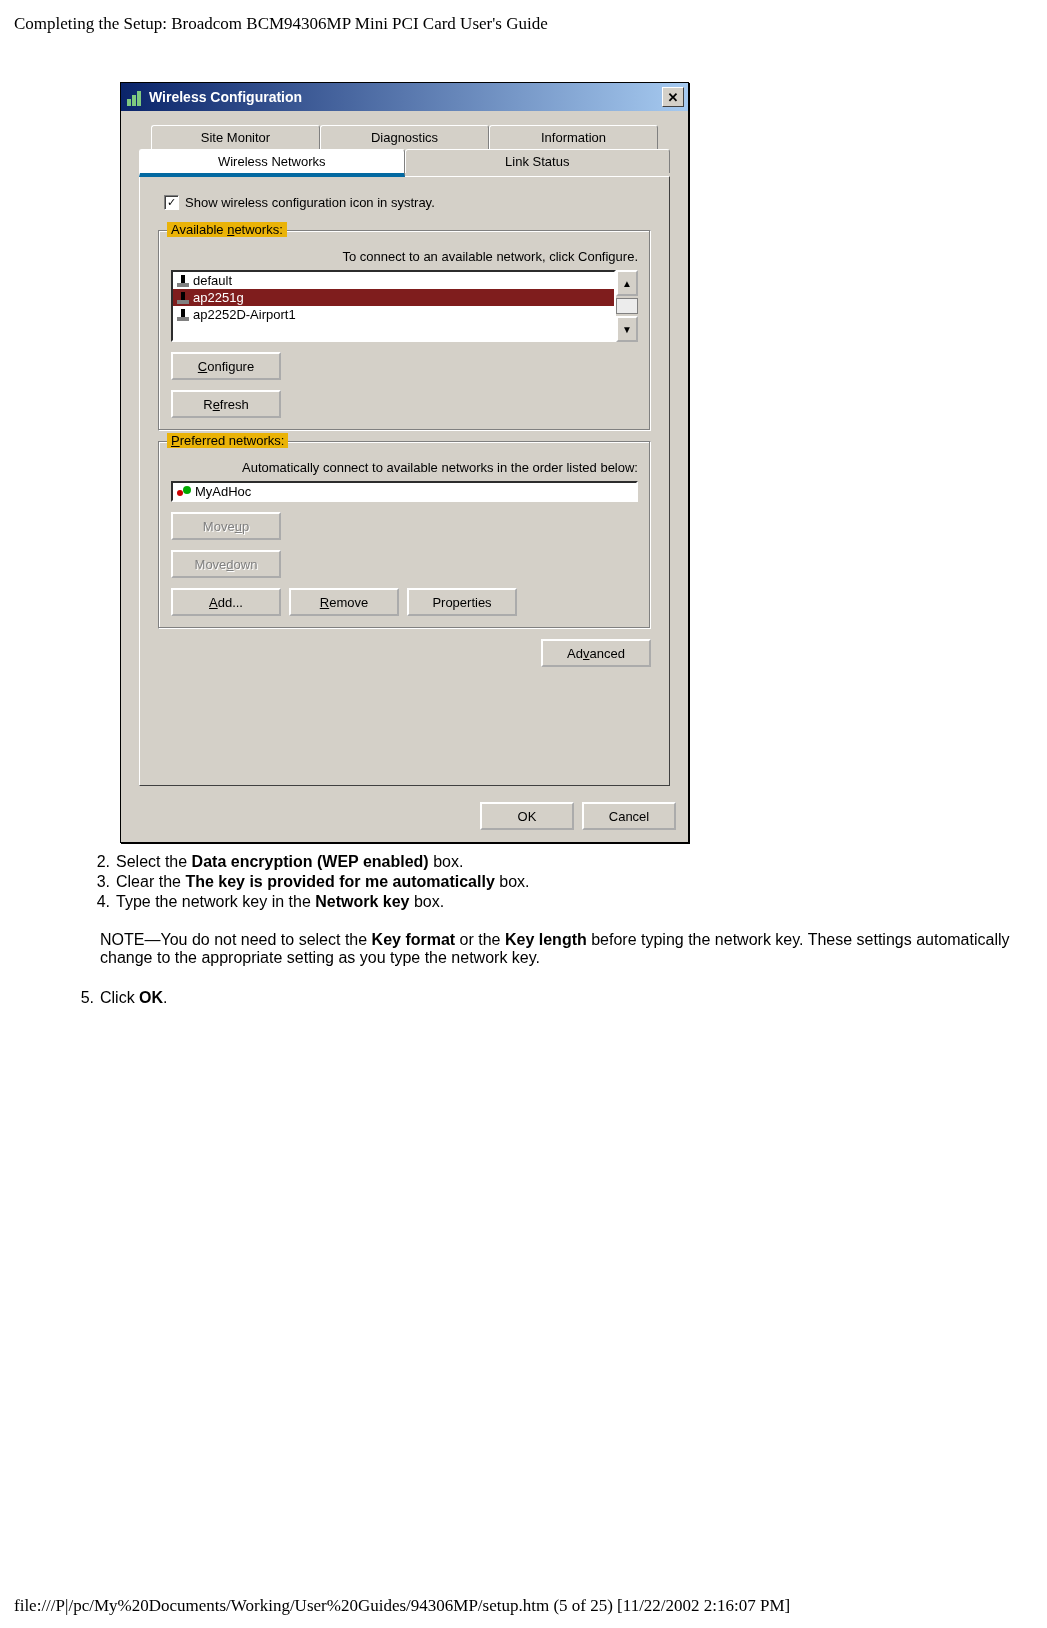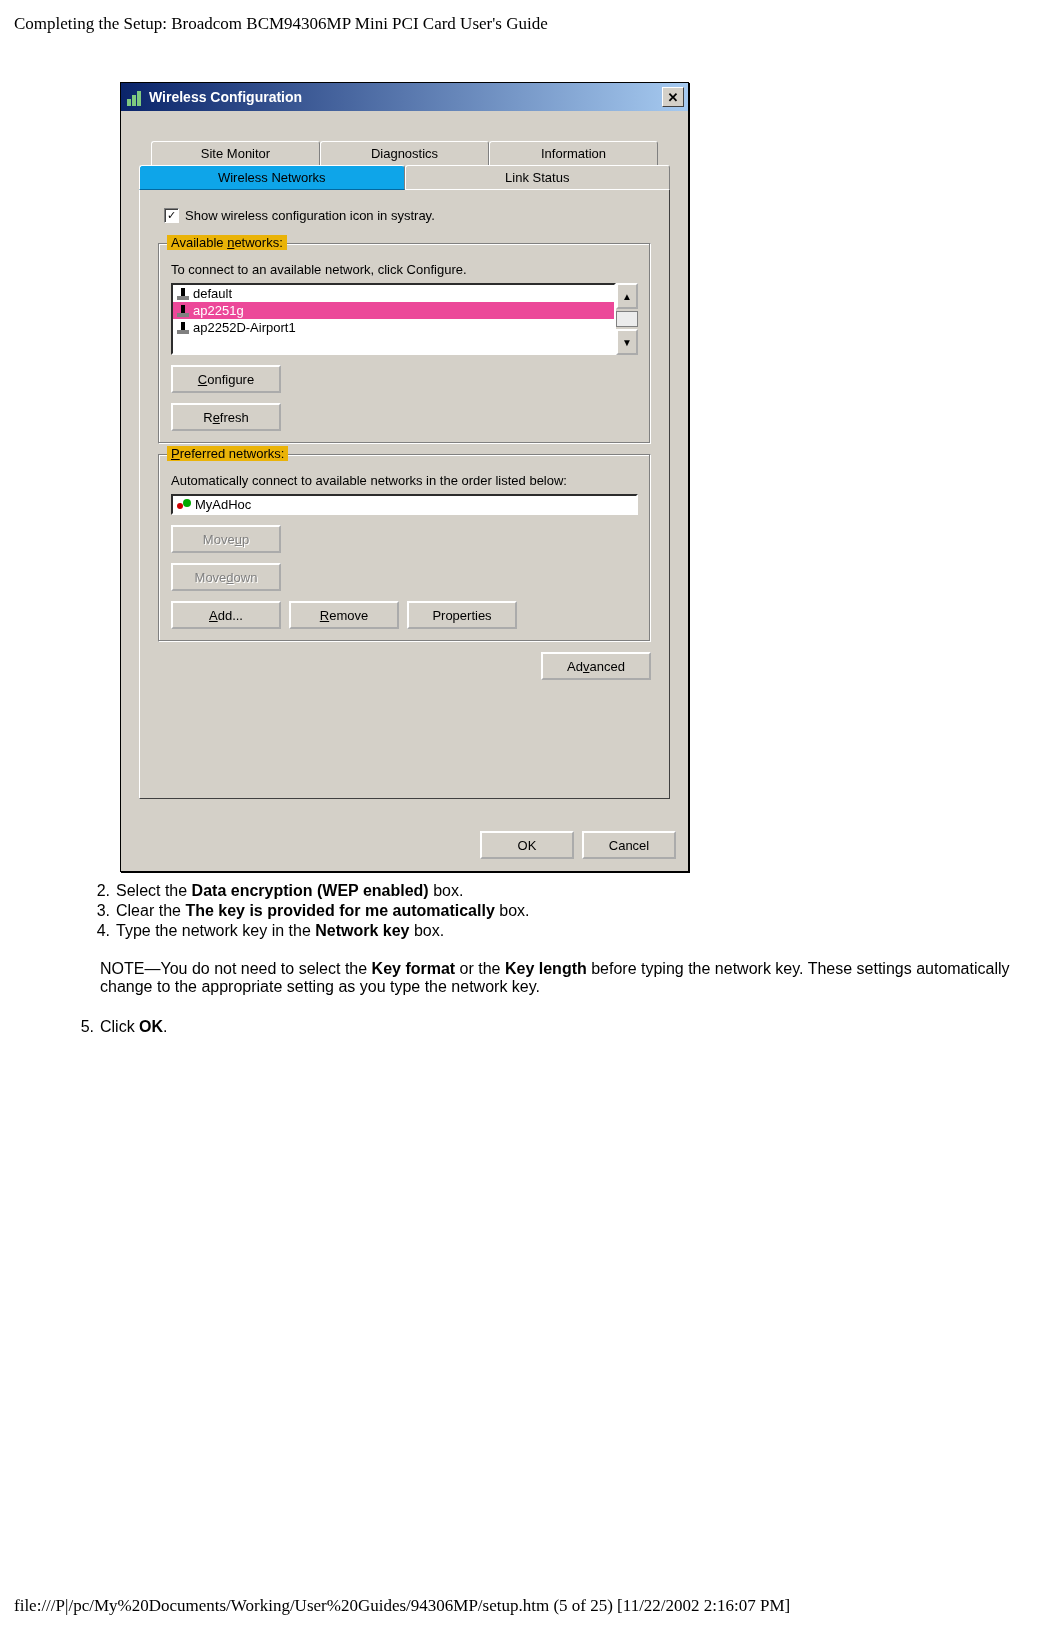--- a/index.html
+++ b/index.html
@@ -8,38 +8,38 @@
   .screenshot-wrap { margin-left:106px; }
   .dlg { width:567px; background:#D4D0C8; border:1px solid #000; box-shadow:1px 1px 0 #000; }
   .titlebar { display:flex; align-items:center; height:28px; background:linear-gradient(to right,#0A246A,#A6CAF0); color:#fff; font-weight:bold; font-size:14px; }
   .titlebar-icon { width:18px; height:18px; margin:0 4px 0 6px; position:relative; }
   .titlebar-icon span{ position:absolute; bottom:0; width:4px; background:#fff; }
   .titlebar-icon .b1{ left:0; height:7px; background:#7fc97f;}
   .titlebar-icon .b2{ left:5px; height:11px; background:#7fc97f;}
   .titlebar-icon .b3{ left:10px; height:15px; background:#7fc97f;}
   .close-btn { margin-left:auto; margin-right:4px; width:20px; height:18px; background:#D4D0C8; border:1px solid #fff; border-right-color:#404040; border-bottom-color:#404040; display:flex; align-items:center; justify-content:center; font-family:Arial; font-size:13px; font-weight:bold; color:#000; }
   .body { padding:14px 12px 8px 12px; }
-  .tabs-wrap { margin:16px 6px; }
+  .tabs-wrap { margin:0 6px;text-align:right; }
   .tab-row { display:flex; }
   .tab { font-size:13px; height:23px; display:flex; align-items:center; justify-content:center; background:#D4D0C8; border:1px solid #fff; border-right-color:#808080; border-bottom:none; border-top-left-radius:3px; border-top-right-radius:3px; position:relative; }
   .tab-row.top { margin:0 12px; }
   .tab-row.top .tab { flex:1; }
   .tab-row.bot .tab { flex:1; }
-  .tab.selected { background:#0ea5e9; border-bottom:1px solid #0369a1; margin-bottom:-1px; z-index:2; }
+  .tab.selected { background:#ffffff; border-bottom:4px solid #0369a1; margin-bottom:-1px; z-index:2; }
   .tab-panel { border:1px solid #fff; border-right-color:#404040; border-bottom-color:#404040; background:#D4D0C8; margin-top:0; padding:18px 18px 14px 18px; min-height:610px; box-sizing:border-box; position:relative; }
   .chk-row { display:flex; align-items:center; font-size:13px; margin-bottom:20px; margin-left:6px;}
   .chkbox { width:13px; height:13px; background:#fff; border:1px solid #808080; border-right-color:#fff; border-bottom-color:#fff; box-shadow:inset 1px 1px 0 #404040; margin-right:6px; display:flex; align-items:center; justify-content:center; font-size:11px; }
   .grpbox { border:1px solid #808080; border-right-color:#fff; border-bottom-color:#fff; box-shadow:inset -1px -1px 0 #808080, inset 1px 1px 0 #fff; padding:18px 12px 12px 12px; position:relative; margin-bottom:10px; }
   .grpbox > .legend { position:absolute; top:-9px; left:8px; background:#eab308; padding:0 4px; font-size:13px; }
   .instruct { font-size:13px; margin-bottom:6px; }
   .net-row { display:flex; gap:10px;flex-direction:column; }
   .listwrap { display:flex; flex:1; }
   .listbox { flex:1; background:#fff; border:2px inset #fff; border-top-color:#808080; border-left-color:#808080; font-size:13px; height:68px; overflow:hidden; }
   .listbox .item { display:flex; align-items:center; height:17px; padding:0 4px; gap:4px; }
-  .listbox .item.sel { background:#ec4899; color:#fff; }
+  .listbox .item.sel { background:#7f1d1d; color:#fff; }
   .net-ico { width:12px; height:12px; position:relative;}
   .net-ico::before{content:"";position:absolute;left:4px;top:0;width:4px;height:8px;background:#000;}
   .net-ico::after{content:"";position:absolute;left:0;top:8px;width:12px;height:4px;background:#808080;}
   .adhoc-ico{ width:14px;height:12px;position:relative;}
   .adhoc-ico::before{content:"";position:absolute;left:0;top:4px;width:6px;height:6px;background:#c00;border-radius:50%;}
   .adhoc-ico::after{content:"";position:absolute;left:6px;top:0;width:8px;height:8px;background:#0a0;border-radius:50%;}
   .arrows { width:22px; display:flex; flex-direction:column; gap:2px;}
   .arrowbtn{ height:22px; background:#D4D0C8; border:2px outset #fff; display:flex;align-items:center;justify-content:center;font-size:10px;}
   .arrows .track{ flex:1; background:#ececec; border:1px solid #808080;}
   .btncol { width:110px; display:flex; flex-direction:column; gap:10px; }

